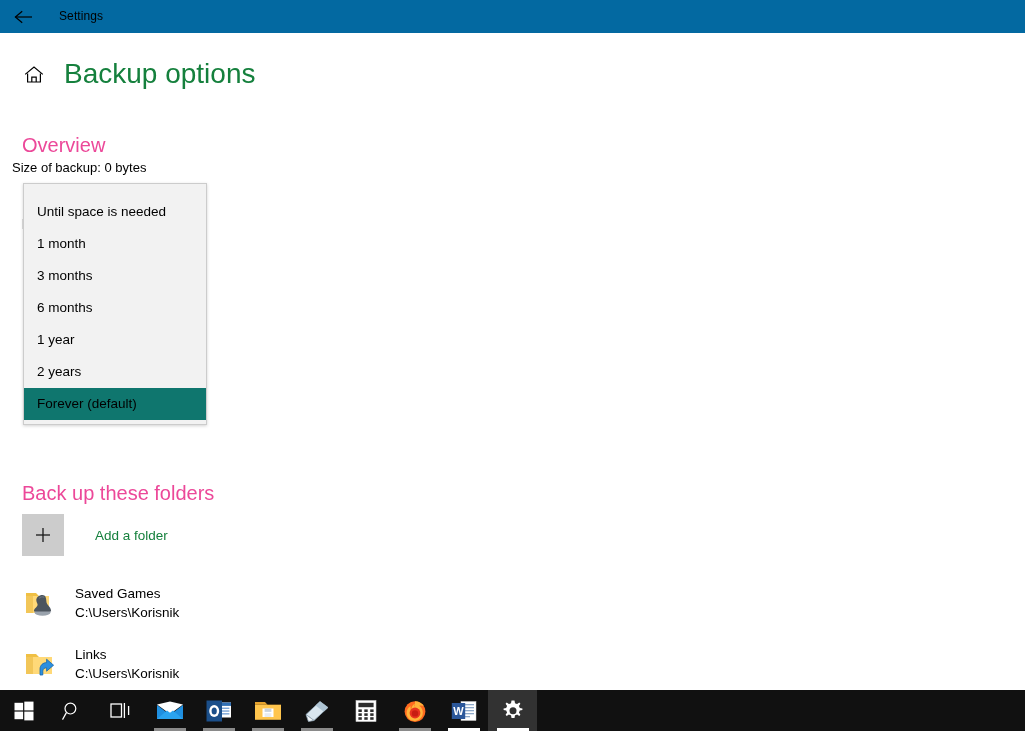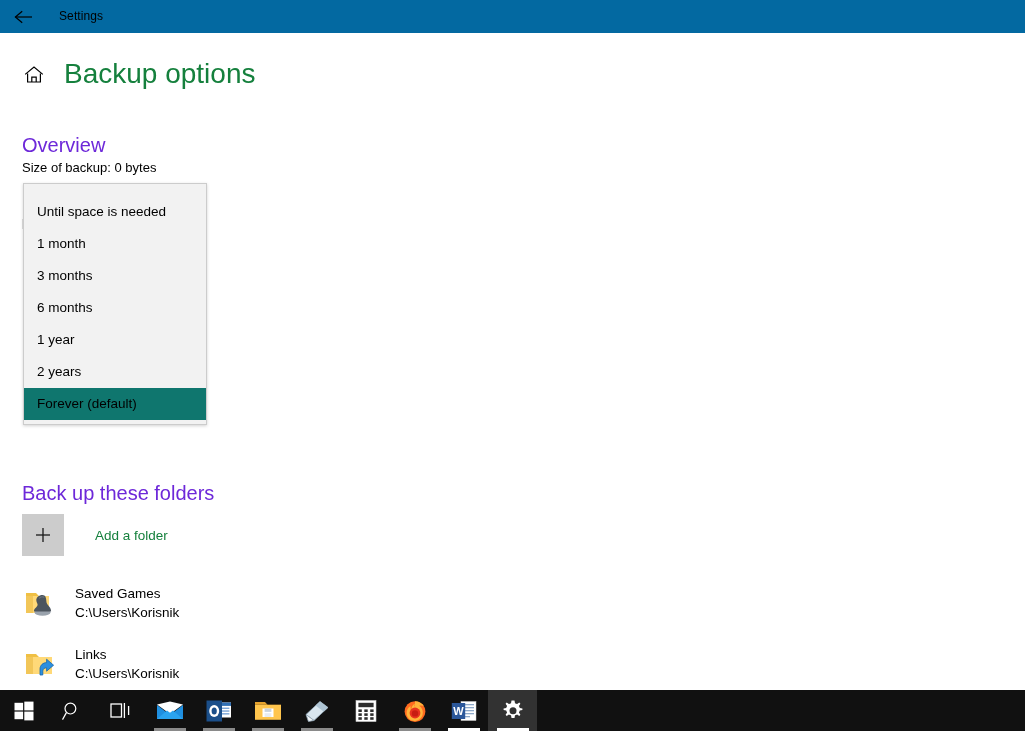--- a/index.html
+++ b/index.html
@@ -76,33 +76,33 @@
     position: absolute;
     left: 0;
     top: 0;
     width: 1025px;
     height: 690px;
   }
   .section-heading {
     position: absolute;
     font-size: 20px;
     font-weight: 300;
-    color: #6d28d9;
+    color: #ec4899;
     line-height: 26px;
     letter-spacing: 0px;
   }
   .body-text {
     position: absolute;
     font-size: 13px;
     color: #000000;
     line-height: 18px;
   }
 
   #overview-heading { left: 22px; top: 132px; }
-  #size-of-backup   { left: 22px; top: 159px; }
+  #size-of-backup   { left: 12px; top: 159px; }
   #free-space-line  { left: 22px; top: 186px; }
   #backup-note-line { left: 22px; top: 213px; }
 
   
   .dropdown-popup {
     position: absolute;
     left: 23px;
     top: 183px;
     width: 182px;
     background: #f2f2f2;

